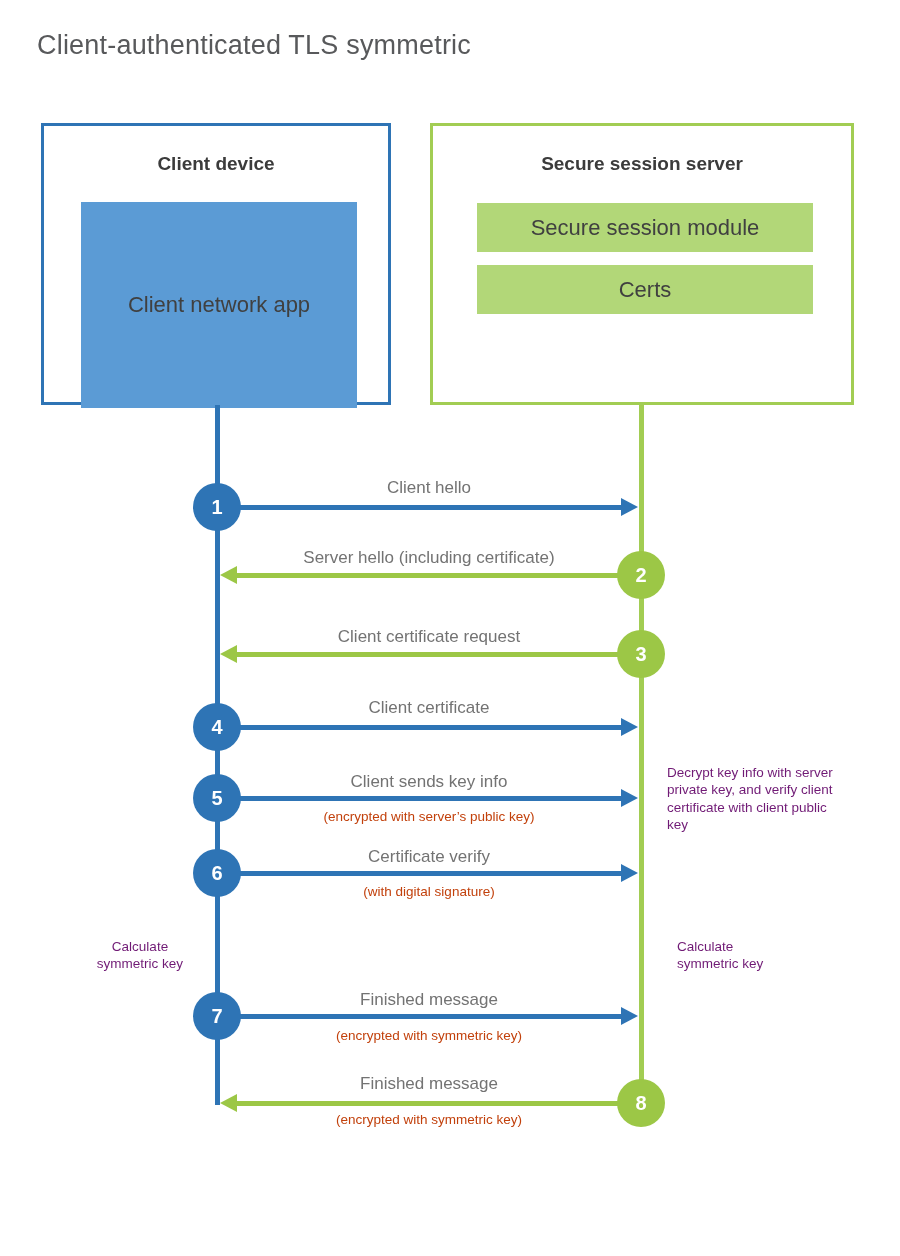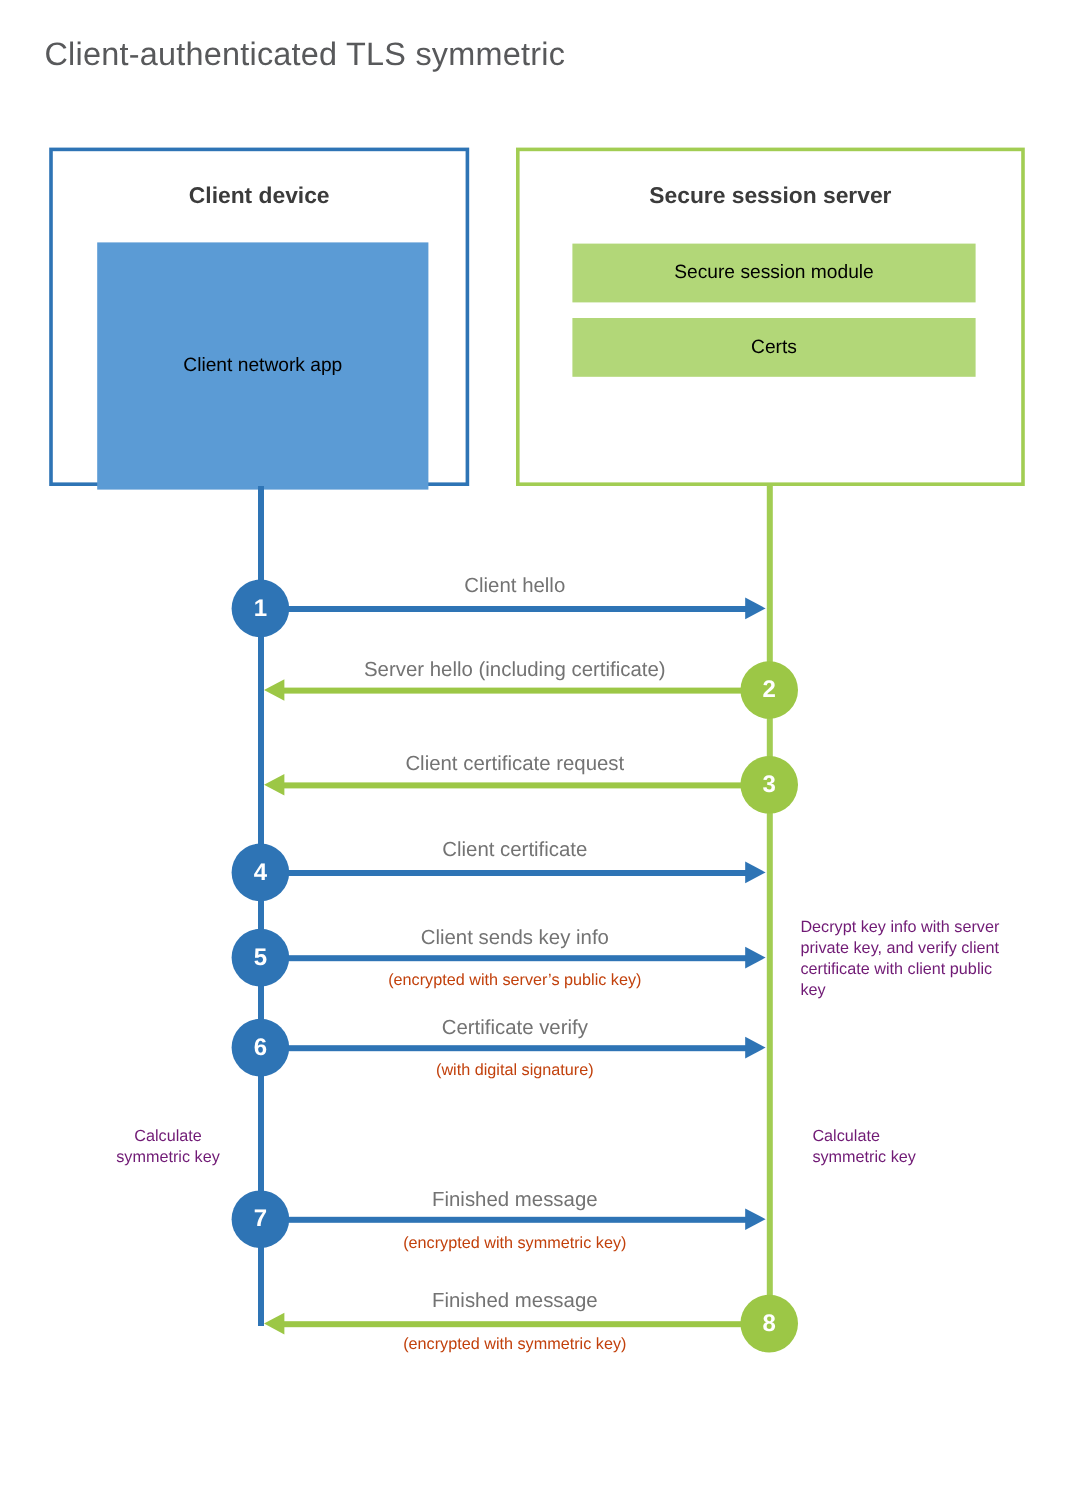--- a/index.html
+++ b/index.html
@@ -14,21 +14,21 @@
   }
   
   .actor-box{border:3px solid;background:#ffffff;box-sizing:border-box;}
   .actor-box.blue{border-color:#2e74b5;}
   .actor-box.green{border-color:#a2cd53;}
   .actor-title{
     width:100%;text-align:center;font-size:19px;font-weight:bold;color:#3b3b3b;top:27px;left:0;
   }
   .module-box{
     box-sizing:border-box;display:flex;align-items:center;justify-content:center;
-    color:#000000;font-size:16px;text-align:center;line-height:1.35;
+    color:#404040;font-size:22px;text-align:center;line-height:1.35;
   }
   .module-box.blue{background:#5b9bd5;}
   .module-box.green{background:#b2d778;}
   
   .vline{width:4.5px;}
   .vline.blue{background:#2e74b5;}
   .vline.green{background:#a2cd53;}
   
   .circle{
     width:48px;height:48px;border-radius:50%;z-index:5;

